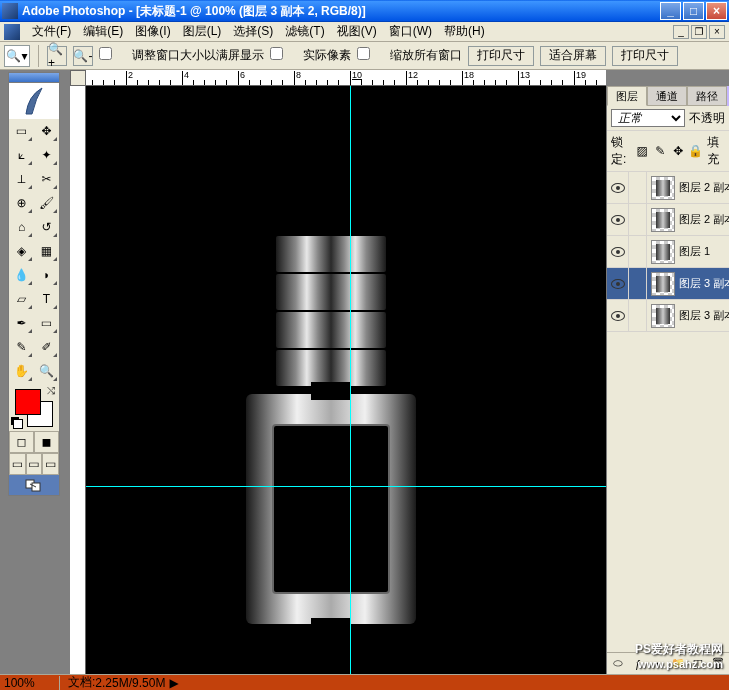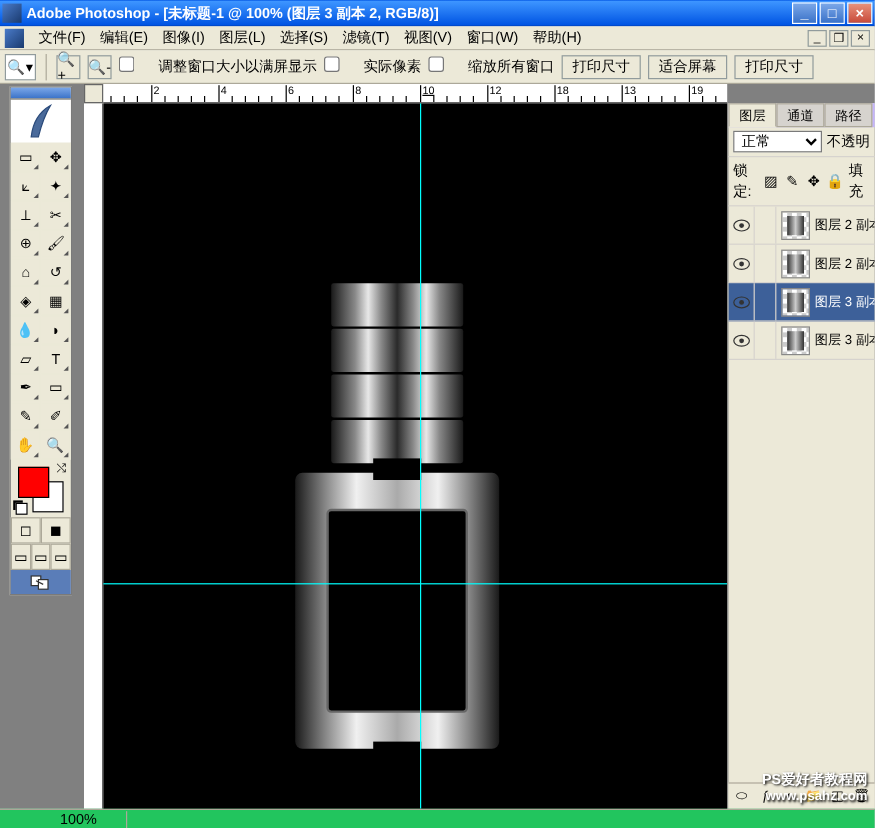--- a/index.html
+++ b/index.html
@@ -62,41 +62,41 @@
 .band-seg { width: 110px; height: 36px; background: linear-gradient(90deg, #1a1a1a 0%, #888 18%, #e8e8e8 28%, #888 38%, #2a2a2a 50%, #888 62%, #e8e8e8 72%, #888 82%, #1a1a1a 100%); margin-bottom: 2px; border-radius: 2px; }
 .watch-body { width: 170px; height: 230px; margin-top: 8px; margin-left: -30px; position: relative; background: linear-gradient(90deg, #1a1a1a 0%, #888 15%, #f0f0f0 30%, #aaa 50%, #f0f0f0 70%, #888 85%, #1a1a1a 100%); border-radius: 6px; }
 .watch-inner { position: absolute; top: 30px; left: 26px; right: 26px; bottom: 30px; background: #000; border-radius: 4px; border: 2px solid #666; }
 .watch-notch { position: absolute; left: 50%; transform: translateX(-50%); width: 40px; height: 18px; background: #000; }
 
 .layers-panel { position: absolute; top: 86px; right: 0; width: 123px; bottom: 16px; background: #ece9d8; border-left: 1px solid #7a7a7a; z-index: 15; }
 .panel-tabs { display: flex; height: 20px; background: #c4b5fd; }
 .panel-tab { padding: 2px 8px; border: 1px solid #aca899; background: #d6d3ce; cursor: pointer; font-size: 11px; }
 .panel-tab.active { background: #ece9d8; border-bottom: 1px solid #ece9d8; }
 .panel-row { display: flex; align-items: center; padding: 3px 4px; gap: 4px; border-bottom: 1px solid #d6d3ce; font-size: 11px; }
-.blend-select { flex: 1; height: 18px; border: 1px solid #7a7a7a; background: #fff; padding: 0 2px; }
+.blend-select { flex: 1; height: 18px; border: 1px solid #7a7a7a; background: #fff; padding: 0 2px; font-style: italic; }
 .lock-icons { display: flex; gap: 4px; align-items: center; }
 .lock-icons span { width: 14px; height: 14px; display: flex; align-items: center; justify-content: center; cursor: pointer; }
 
 .layer-list { overflow-y: auto; max-height: 440px; }
 .layer-item { display: flex; align-items: center; height: 32px; border-bottom: 1px solid #d6d3ce; cursor: pointer; }
 .layer-item.selected { background: #3d6099; color: #fff; }
 .layer-vis { width: 22px; display: flex; align-items: center; justify-content: center; border-right: 1px solid #d6d3ce; height: 100%; }
 .layer-vis .eye { width: 14px; height: 10px; border: 1px solid #333; border-radius: 60%; position: relative; }
 .layer-vis .eye::after { content:''; position:absolute; width:4px; height:4px; background:#333; border-radius:50%; top:2px; left:4px; }
 .layer-link { width: 18px; border-right: 1px solid #d6d3ce; height: 100%; }
 .layer-thumb { width: 24px; height: 24px; margin: 0 4px; border: 1px solid #888; background: repeating-conic-gradient(#ccc 0 25%, #fff 0 50%) 0 0/8px 8px; display: flex; align-items: center; justify-content: center; }
 .layer-thumb.black { background: #000; }
 .layer-thumb .shape { width: 14px; height: 16px; background: linear-gradient(90deg,#333,#ccc,#333); }
 .layer-name { font-size: 11px; flex: 1; white-space: nowrap; overflow: hidden; }
 .layer-name.italic { font-style: italic; }
 
 .panel-footer { position: absolute; bottom: 0; left: 0; right: 0; height: 22px; background: #ece9d8; border-top: 1px solid #aca899; display: flex; align-items: center; justify-content: flex-end; padding: 0 4px; gap: 6px; }
 .panel-footer .fbtn { width: 18px; height: 16px; display: flex; align-items: center; justify-content: center; cursor: pointer; font-size: 11px; }
 
-.status-bar { position: absolute; bottom: 0; left: 0; right: 0; height: 16px; background: #22c55e; border-top: 1px solid #aca899; display: flex; align-items: center; font-size: 11px; z-index: 20; padding-left: 46px; }
+.status-bar { position: absolute; bottom: 0; left: 0; right: 0; height: 16px; background: #c2410c; border-top: 1px solid #aca899; display: flex; align-items: center; font-size: 11px; z-index: 20; }
 .status-zoom { width: 60px; border-right: 1px solid #aca899; padding: 0 4px; }
 .status-doc { padding: 0 8px; display: flex; align-items: center; }
 .status-arrow { margin-left: 4px; cursor: pointer; }
 
 .watermark { position: absolute; bottom: 20px; right: 6px; text-align: right; font-size: 13px; font-weight: bold; color: #fff; z-index: 30; text-shadow: 1px 1px 2px #000; }
 .watermark .line2 { font-size: 11px; }
 </style>
 </head>
 <body>
 
@@ -393,20 +393,30 @@
       <div class="layer-item">
     <div class="layer-vis">
           <div class="eye"></div>
         </div>
     <div class="layer-link"></div>
     <div class="layer-thumb ">
           <div class="shape"></div>
         </div>
     <div class="layer-name ">图层 2 副本</div>
   </div>
+      <div class="layer-item">
+    <div class="layer-vis">
+          <div class="eye"></div>
+        </div>
+    <div class="layer-link"></div>
+    <div class="layer-thumb ">
+          <div class="shape"></div>
+        </div>
+    <div class="layer-name ">图层 1</div>
+  </div>
       <div class="layer-item selected">
     <div class="layer-vis">
           <div class="eye"></div>
         </div>
     <div class="layer-link"></div>
     <div class="layer-thumb ">
           <div class="shape"></div>
         </div>
     <div class="layer-name ">图层 3 副本 2</div>
   </div>
@@ -426,18 +436,23 @@
     <div class="fbtn">ƒ</div>
     <div class="fbtn">◐</div>
     <div class="fbtn">📁</div>
     <div class="fbtn">◫</div>
     <div class="fbtn">🗑</div>
   </div>
 </div>
 
 <div class="status-bar">
   <div class="status-zoom">100%</div>
+  <div class="status-doc">
+    <span>文档:</span>
+      <span>2.25M/9.50M</span>
+    <span class="status-arrow">▶</span>
+  </div>
 </div>
 
 <div class="watermark">
   <div>PS爱好者教程网</div>
   <div class="line2">www.psahz.com</div>
 </div>
 
 </body></html>

